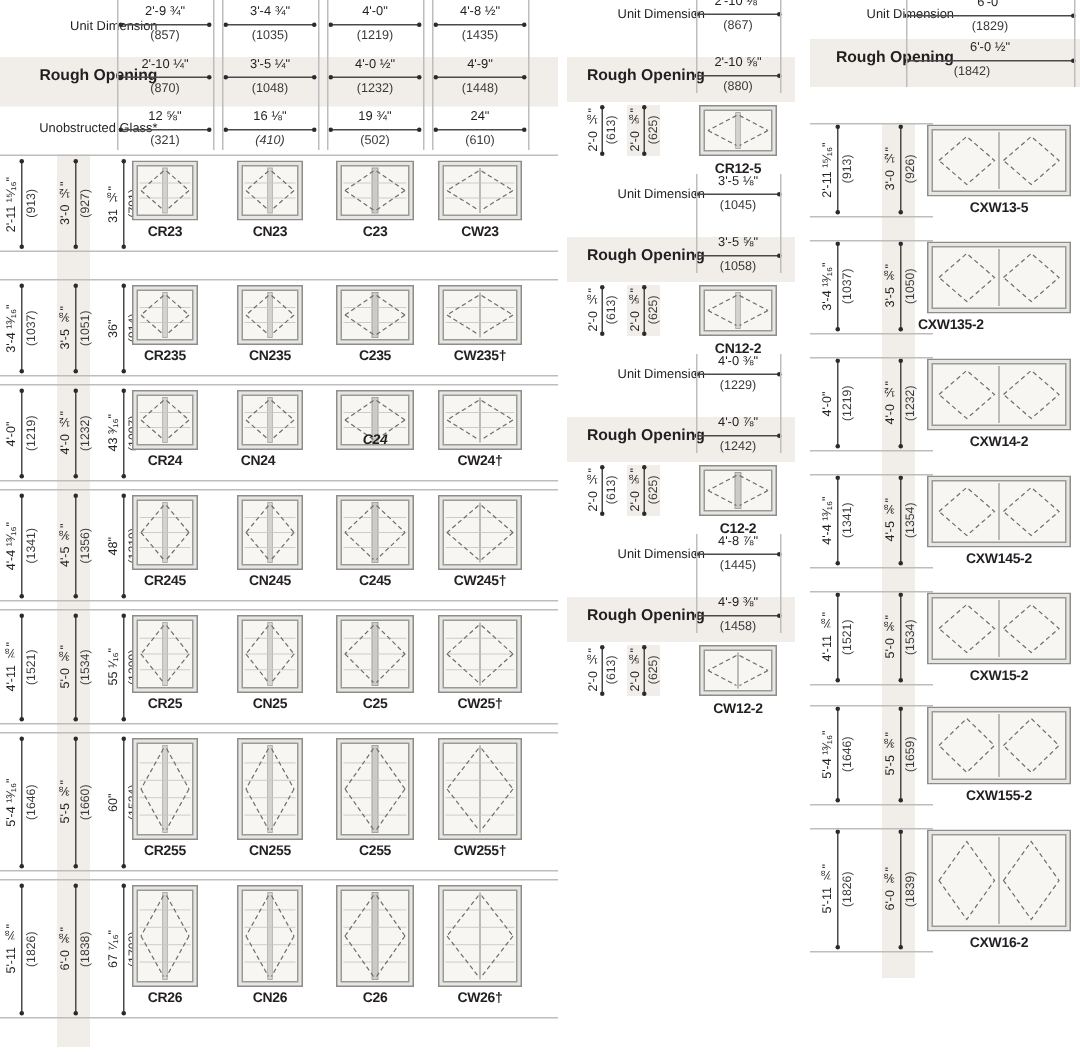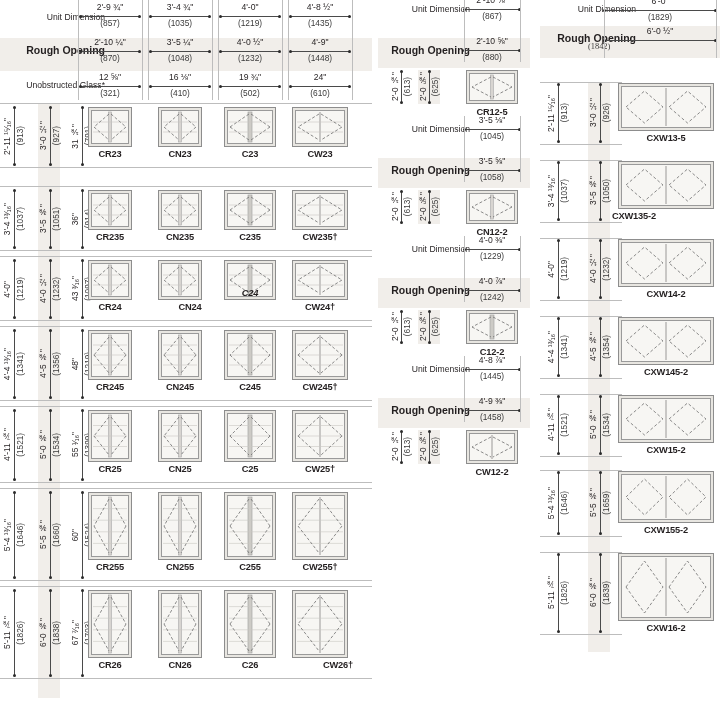--- a/index.html
+++ b/index.html
@@ -66,21 +66,21 @@
 <div class="abs mm" style="left:148px;top:18px;width:64px;text-align:center;">(1035)</div>
 <div class="abs lbl" style="left:148px;top:37px;width:64px;text-align:center;">3'-5 ¼"</div>
 <div class="hline" style="left:150px;top:51px;width:60px;"></div>
 <div class="dot" style="left:149px;top:50px;"></div>
 <div class="dot" style="left:208px;top:50px;"></div>
 <div class="abs mm" style="left:148px;top:53px;width:64px;text-align:center;">(1048)</div>
 <div class="abs lbl" style="left:148px;top:72px;width:64px;text-align:center;">16 ⅛"</div>
 <div class="hline" style="left:150px;top:86px;width:60px;"></div>
 <div class="dot" style="left:149px;top:85px;"></div>
 <div class="dot" style="left:208px;top:85px;"></div>
-<div class="abs mm" style="left:148px;top:88px;width:64px;text-align:center;">(410)</div>
+<div class="abs mm" style="left:148px;top:88px;width:64px;text-align:center;font-style:italic;">(410)</div>
 <div class="thin-v" style="left:148px;top:0px;height:100px;"></div>
 <div class="thin-v" style="left:212px;top:0px;height:100px;"></div>
 <div class="abs lbl" style="left:218px;top:2px;width:64px;text-align:center;">4'-0"</div>
 <div class="hline" style="left:220px;top:16px;width:60px;"></div>
 <div class="dot" style="left:219px;top:15px;"></div>
 <div class="dot" style="left:278px;top:15px;"></div>
 <div class="abs mm" style="left:218px;top:18px;width:64px;text-align:center;">(1219)</div>
 <div class="abs lbl" style="left:218px;top:37px;width:64px;text-align:center;">4'-0 ½"</div>
 <div class="hline" style="left:220px;top:51px;width:60px;"></div>
 <div class="dot" style="left:219px;top:50px;"></div>
@@ -339,21 +339,21 @@
       <rect x="20.5" y="5" width="3" height="30" fill="#dedcd7" stroke="#a5a5a5" stroke-width="0.6"></rect>
       <line x1="22" y1="5" x2="22" y2="35" stroke="#c9c7c2" stroke-width="0.6"></line>
       <line x1="5" y1="15" x2="39" y2="15" stroke="#c9c7c2" stroke-width="0.6"></line>
       <line x1="5" y1="25" x2="39" y2="25" stroke="#c9c7c2" stroke-width="0.6"></line>
       <line x1="21" y1="7" x2="6" y2="20" stroke="#6d6d6d" stroke-width="0.8" stroke-dasharray="3,2"></line>
       <line x1="6" y1="20" x2="21" y2="33" stroke="#6d6d6d" stroke-width="0.8" stroke-dasharray="3,2"></line>
       <line x1="23" y1="7" x2="38" y2="20" stroke="#6d6d6d" stroke-width="0.8" stroke-dasharray="3,2"></line>
       <line x1="38" y1="20" x2="23" y2="33" stroke="#6d6d6d" stroke-width="0.8" stroke-dasharray="3,2"></line>
     </svg>
   </div>
-<div class="abs model" style="left:152px;top:302px;width:76px;text-align:center;">CN24</div>
+<div class="abs model" style="left:134px;top:302px;width:76px;text-align:center;">CN24</div>
 <div class="abs" style="left:224px;top:260px;width:52px;height:40px;">
     <svg width="52" height="40" viewBox="0 0 52 40">
       <rect x="0.5" y="0.5" width="51" height="39" fill="#e8e6e1" stroke="#8d8d8d" stroke-width="1"></rect>
       <rect x="3.5" y="3.5" width="45" height="33" fill="#f7f6f3" stroke="#9a9a9a" stroke-width="1"></rect>
       <rect x="24" y="5" width="4" height="30" fill="#cfcdc8" stroke="#9a9a9a" stroke-width="0.6"></rect>
       <line x1="26" y1="5" x2="26" y2="35" stroke="#c9c7c2" stroke-width="0.6"></line>
       <line x1="5" y1="15" x2="47" y2="15" stroke="#c9c7c2" stroke-width="0.6"></line>
       <line x1="5" y1="25" x2="47" y2="25" stroke="#c9c7c2" stroke-width="0.6"></line>
       <line x1="25" y1="7" x2="6" y2="20" stroke="#6d6d6d" stroke-width="0.8" stroke-dasharray="3,2"></line>
       <line x1="6" y1="20" x2="25" y2="33" stroke="#6d6d6d" stroke-width="0.8" stroke-dasharray="3,2"></line>
@@ -749,21 +749,21 @@
       <line x1="5" y1="16.6" x2="51" y2="16.6" stroke="#c9c7c2" stroke-width="0.6"></line>
       <line x1="5" y1="28.2" x2="51" y2="28.2" stroke="#c9c7c2" stroke-width="0.6"></line>
       <line x1="5" y1="39.8" x2="51" y2="39.8" stroke="#c9c7c2" stroke-width="0.6"></line>
       <line x1="5" y1="51.4" x2="51" y2="51.4" stroke="#c9c7c2" stroke-width="0.6"></line>
       <line x1="27" y1="7" x2="6" y2="34" stroke="#6d6d6d" stroke-width="0.8" stroke-dasharray="3,2"></line>
       <line x1="6" y1="34" x2="27" y2="61" stroke="#6d6d6d" stroke-width="0.8" stroke-dasharray="3,2"></line>
       <line x1="29" y1="7" x2="50" y2="34" stroke="#6d6d6d" stroke-width="0.8" stroke-dasharray="3,2"></line>
       <line x1="50" y1="34" x2="29" y2="61" stroke="#6d6d6d" stroke-width="0.8" stroke-dasharray="3,2"></line>
     </svg>
   </div>
-<div class="abs model" style="left:300px;top:660px;width:76px;text-align:center;">CW26†</div>
+<div class="abs model" style="left:282px;top:660px;width:76px;text-align:center;">CW26†</div>
 <div class="rowband" style="left:378px;top:38px;width:152px;height:30px;"></div>
 <div class="abs lbl" style="left:378px;top:4px;width:92px;text-align:right;">Unit Dimension</div>
 <div class="abs lbl-bold" style="left:378px;top:44px;width:92px;text-align:right;">Rough Opening</div>
 <div class="abs lbl" style="left:458px;top:-5px;width:68px;text-align:center;">2'-10 ⅛"</div>
 <div class="hline" style="left:464px;top:9px;width:56px;"></div>
 <div class="dot" style="left:463px;top:8px;"></div>
 <div class="dot" style="left:518px;top:8px;"></div>
 <div class="abs mm" style="left:458px;top:11px;width:68px;text-align:center;">(867)</div>
 <div class="abs lbl" style="left:458px;top:36px;width:68px;text-align:center;">2'-10 ⅝"</div>
 <div class="hline" style="left:464px;top:50px;width:56px;"></div>
@@ -949,21 +949,21 @@
 <div class="abs lbl-bold" style="left:540px;top:32px;width:96px;text-align:right;">Rough Opening</div>
 <div class="abs lbl" style="left:616px;top:-4px;width:88px;text-align:center;">6'-0"</div>
 <div class="hline" style="left:604px;top:10px;width:112px;"></div>
 <div class="dot" style="left:603px;top:9px;"></div>
 <div class="dot" style="left:714px;top:9px;"></div>
 <div class="abs mm" style="left:616px;top:12px;width:88px;text-align:center;">(1829)</div>
 <div class="abs lbl" style="left:616px;top:26px;width:88px;text-align:center;">6'-0 ½"</div>
 <div class="hline" style="left:604px;top:40px;width:112px;"></div>
 <div class="dot" style="left:603px;top:39px;"></div>
 <div class="dot" style="left:714px;top:39px;"></div>
-<div class="abs mm" style="left:588px;top:42px;width:88px;font-family:Liberation Serif, serif;">(1842)</div>
+<div class="abs mm" style="left:604px;top:42px;width:88px;text-align:center;">(1842)</div>
 <div class="thin-v" style="left:604px;top:0px;height:58px;"></div>
 <div class="thin-v" style="left:716px;top:0px;height:58px;"></div>
 <div class="abs" style="left:546px;top:82px;height:62px;display:flex;align-items:center;justify-content:center;">
     <div class="vtxt">2'-11 ¹⁵⁄₁₆"</div>
   </div>
 <div class="abs" style="left:560px;top:82px;height:62px;display:flex;align-items:center;justify-content:center;">
     <div class="vtxt-mm">(913)</div>
   </div>
 <div class="abs" style="left:588px;top:82px;height:62px;display:flex;align-items:center;justify-content:center;">
     <div class="vtxt">3'-0 ½"</div>

